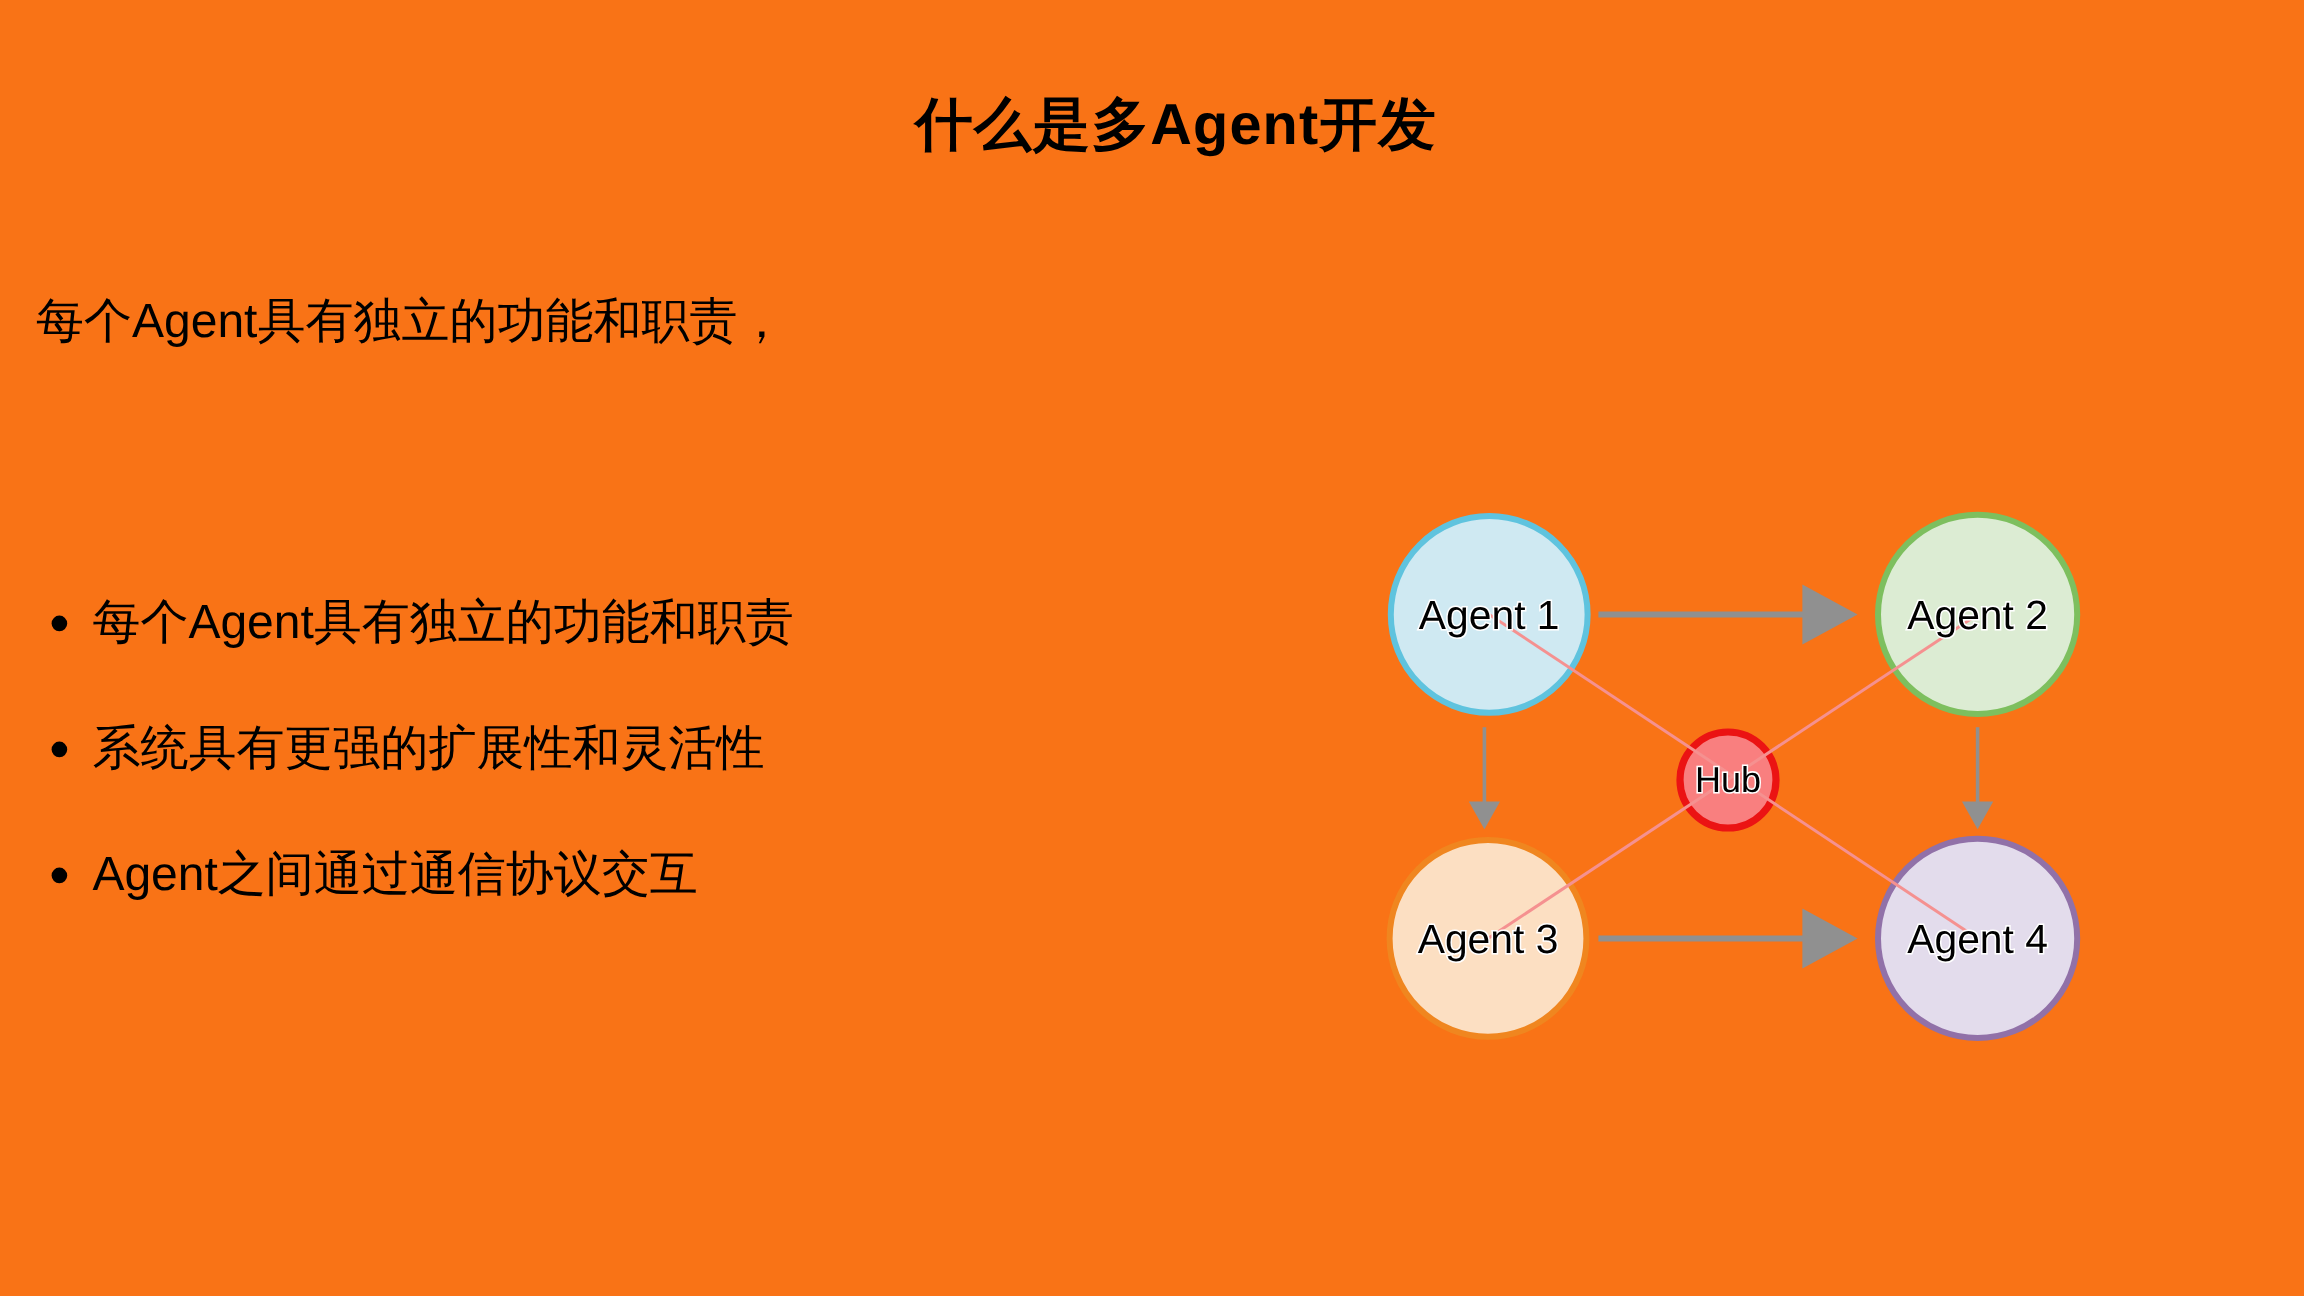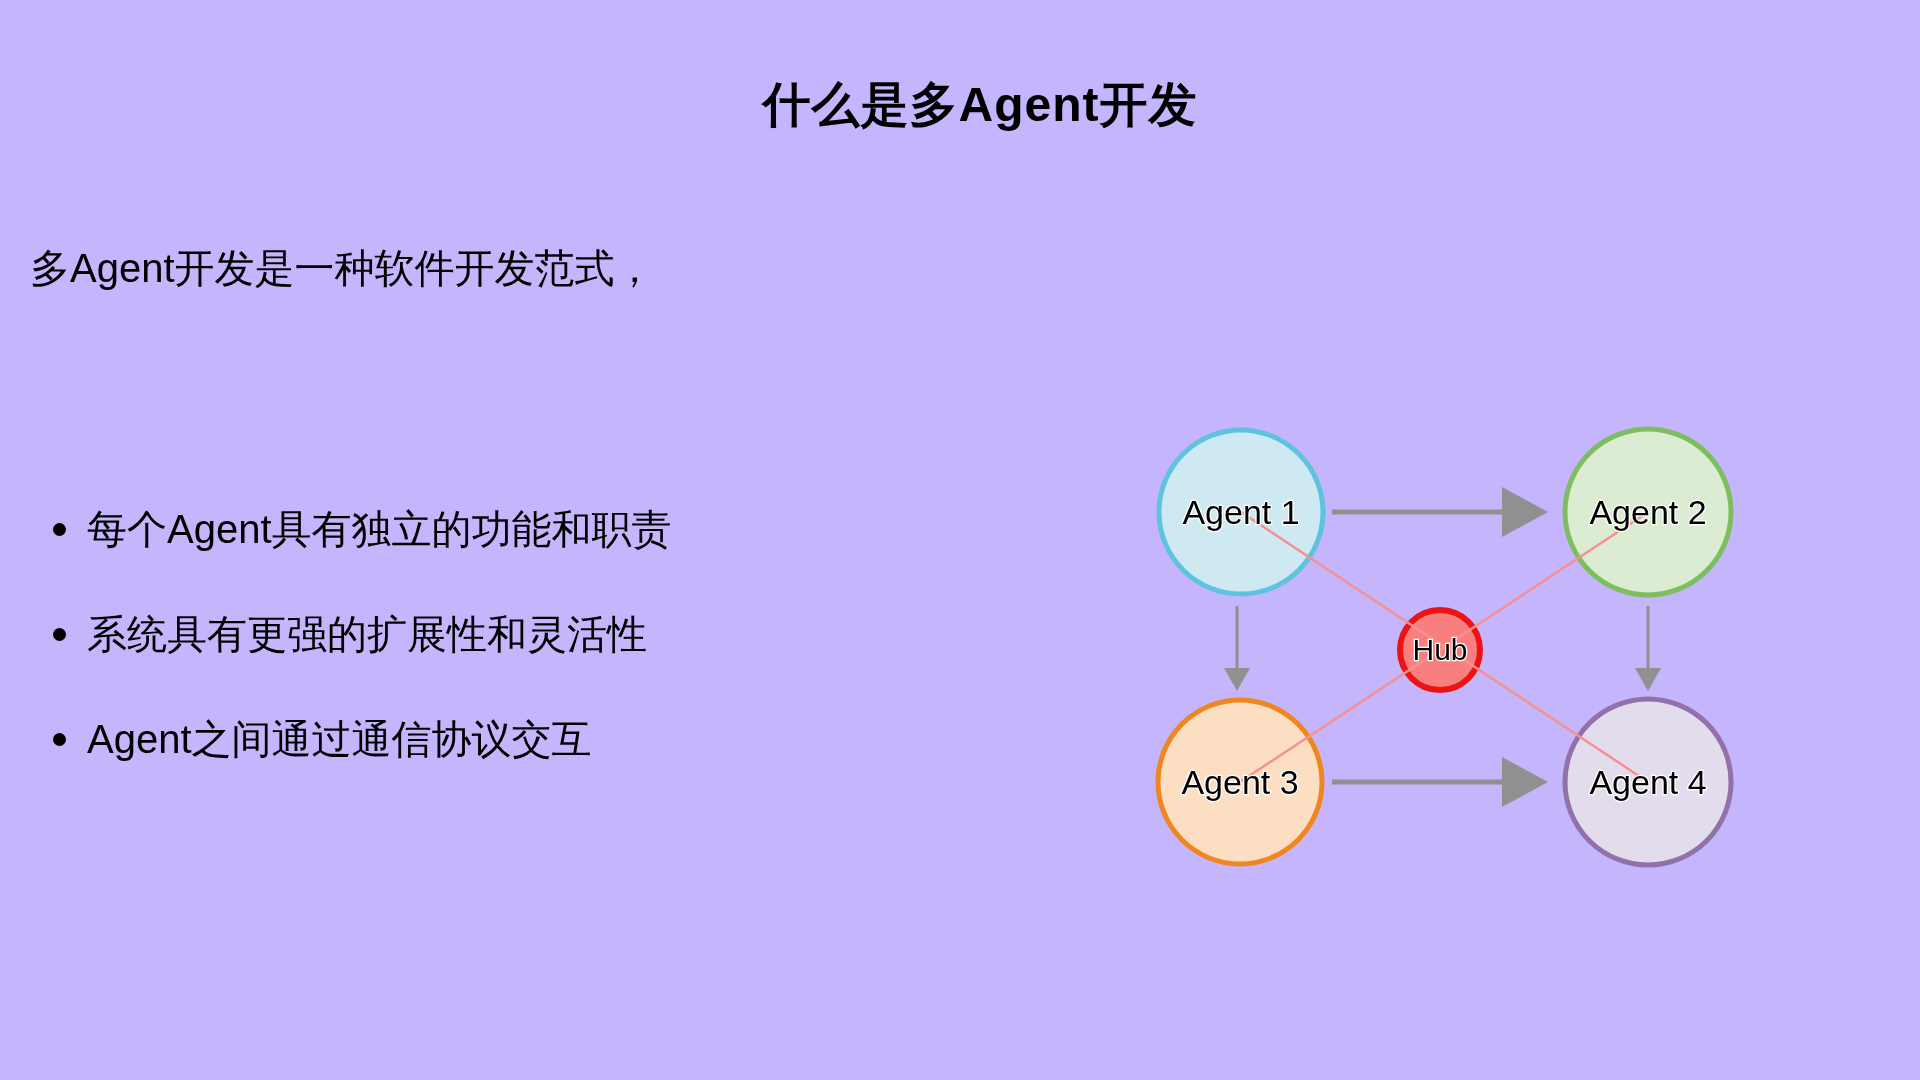--- a/index.html
+++ b/index.html
@@ -8,21 +8,21 @@
     width: 1920px;
     height: 1080px;
     background: #ffffff;
     overflow: hidden;
     font-family: "Liberation Sans", "DejaVu Sans", sans-serif;
   }
   .canvas {
     position: relative;
     width: 1920px;
     height: 1080px;
-    background: #c4b5fd;
+    background: #f97316;
   }
   .slide-title {
     position: absolute;
     top: 81px;
     left: 0;
     width: 1960px;            
     text-align: center;
     font-size: 48px;
     line-height: 48px;
     font-weight: 700;
@@ -35,21 +35,21 @@
     top: 231px;
     font-size: 40px;
     line-height: 75px;
     color: #000000;
     white-space: pre;
   }
   .bullet-list {
     position: absolute;
     left: 38px;
     top: 477px;
-    margin: 15px;
+    margin: 5px;
     padding: 0;
     list-style: none;
   }
   .bullet-item {
     display: flex;
     align-items: center;
     line-height: 75px;
     height: 75px;
     margin: 0 0 30px 0;
     font-size: 40px;
@@ -79,21 +79,21 @@
     text-anchor: middle;
   }
 </style>
 </head>
 <body>
 
 <div class="canvas">
 
   <div class="slide-title">什么是多Agent开发</div>
 
-  <div class="description"><span>多Agent开发是一种软件开发范式，</span><br><br></div>
+  <div class="description"><span>每个Agent具有独立的功能和职责，</span><br><br></div>
 
   <ul class="bullet-list">
     <li class="bullet-item">
       <span class="bullet-dot"></span>
       <span>每个Agent具有独立的功能和职责</span>
     </li>
     <li class="bullet-item">
       <span class="bullet-dot"></span>
       <span>系统具有更强的扩展性和灵活性</span>
     </li>

